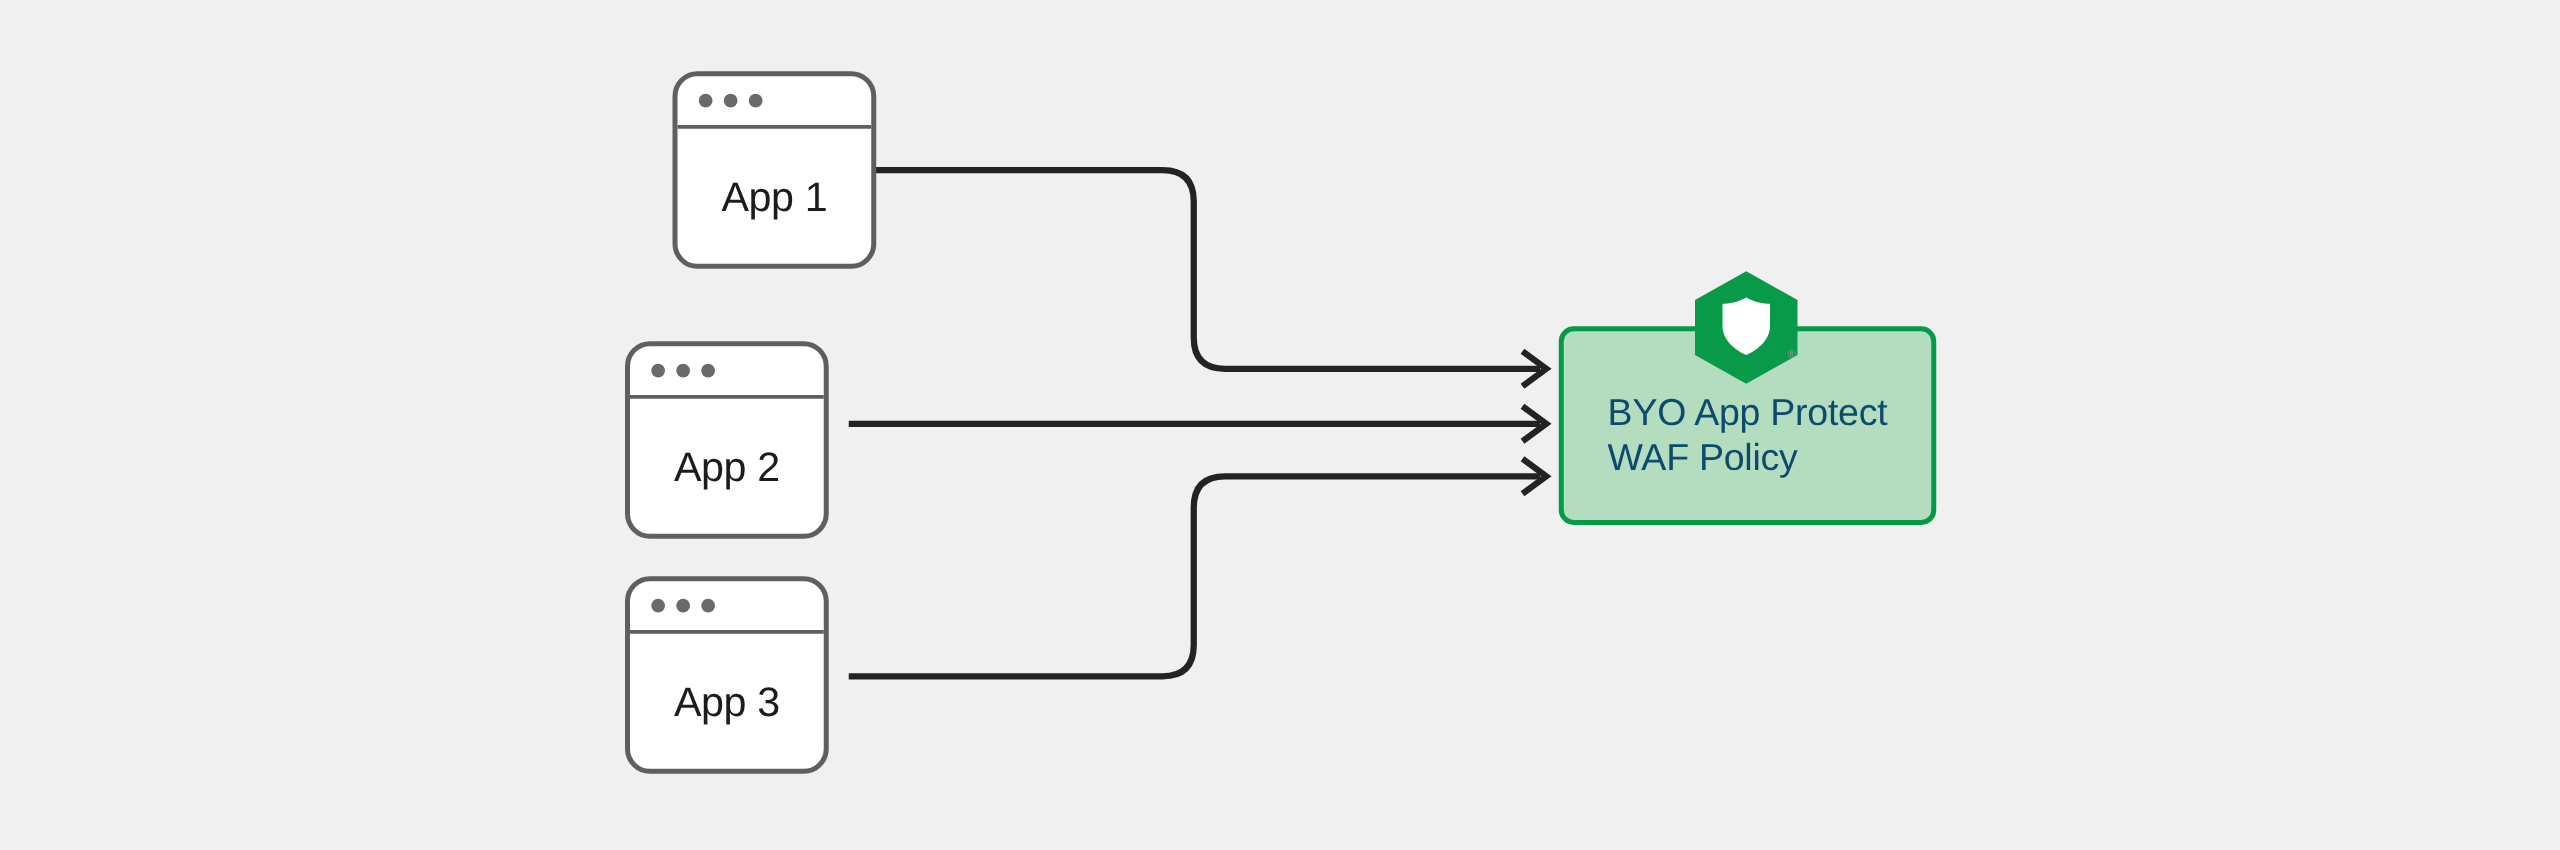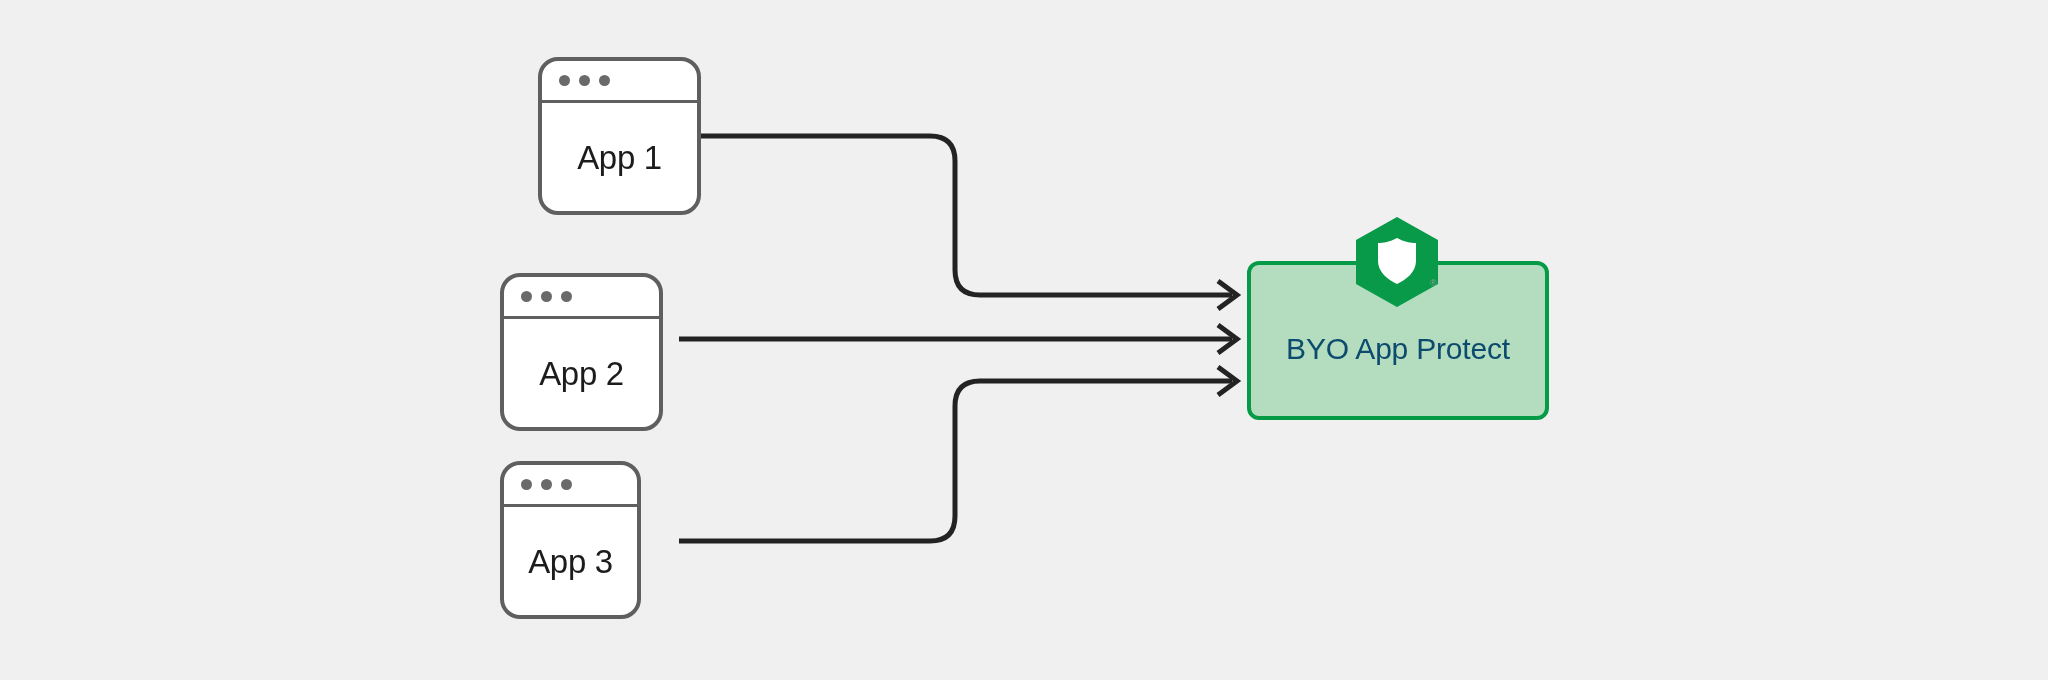--- a/index.html
+++ b/index.html
@@ -134,34 +134,35 @@
     <div class="app-card-titlebar">
       <span class="dot"></span>
       <span class="dot"></span>
       <span class="dot"></span>
     </div>
     <div class="app-card-body">
       <span class="app-label">App 2</span>
     </div>
   </div>
 
-  <div class="app-card" style="left:500px; top:461px; width:141px; height:158px;">
+  <div class="app-card" style="left:500px; top:461px; width:163px; height:158px;">
     <div class="app-card-titlebar">
       <span class="dot"></span>
       <span class="dot"></span>
       <span class="dot"></span>
     </div>
     <div class="app-card-body">
       <span class="app-label">App 3</span>
     </div>
   </div>
 
   <div class="policy-box">
     <div class="policy-text">
       <span>BYO App Protect</span>
+      <span>WAF Policy</span>
     </div>
   </div>
 
   <svg class="hex-badge" viewBox="0 0 84 92">
     <polygon points="42,1 83,24 83,68 42,91 1,68 1,24" fill="#089949"></polygon>
     <path d="M42 22 c-7 4 -14 5 -19 5 v18 c0 11 10 19 19 23 c9 -4 19 -12 19 -23 V27 c-5 0 -12 -1 -19 -5 z" fill="#ffffff"></path>
   </svg>
   <div class="reg-mark">®</div>
 
 </div>

